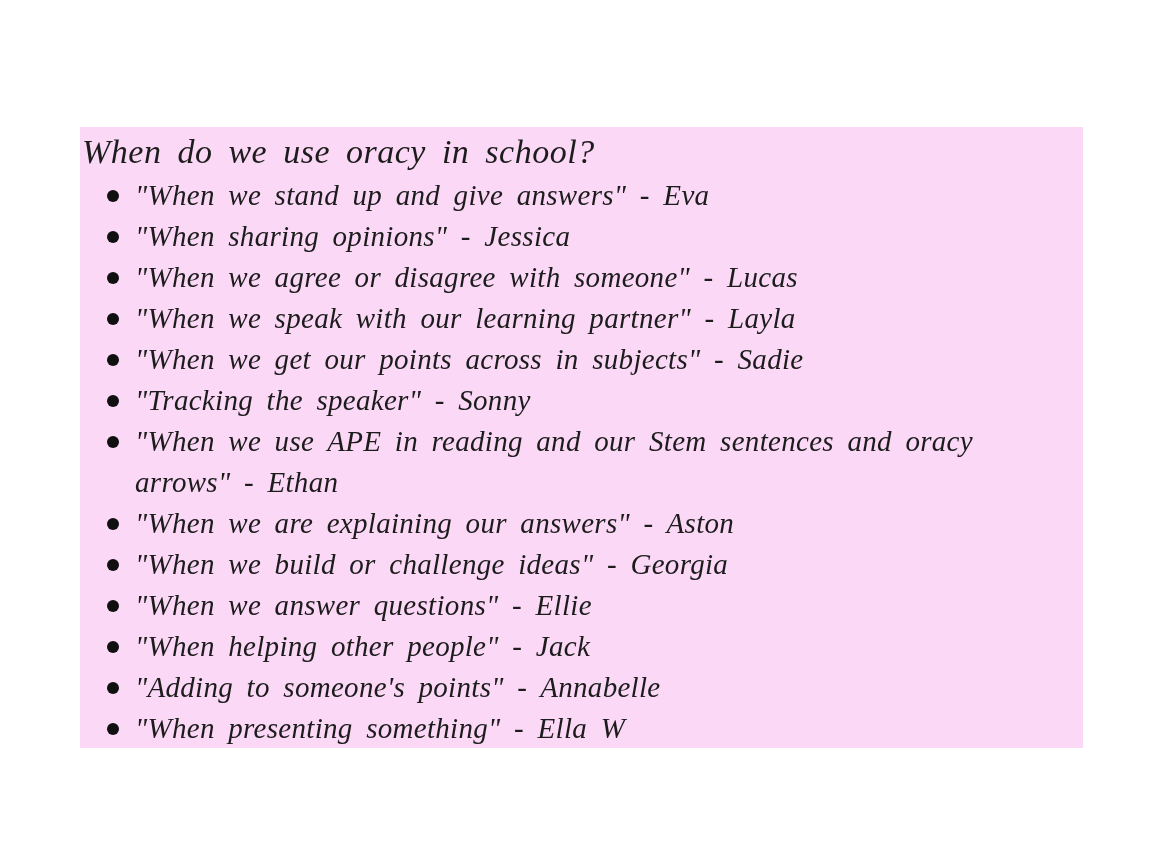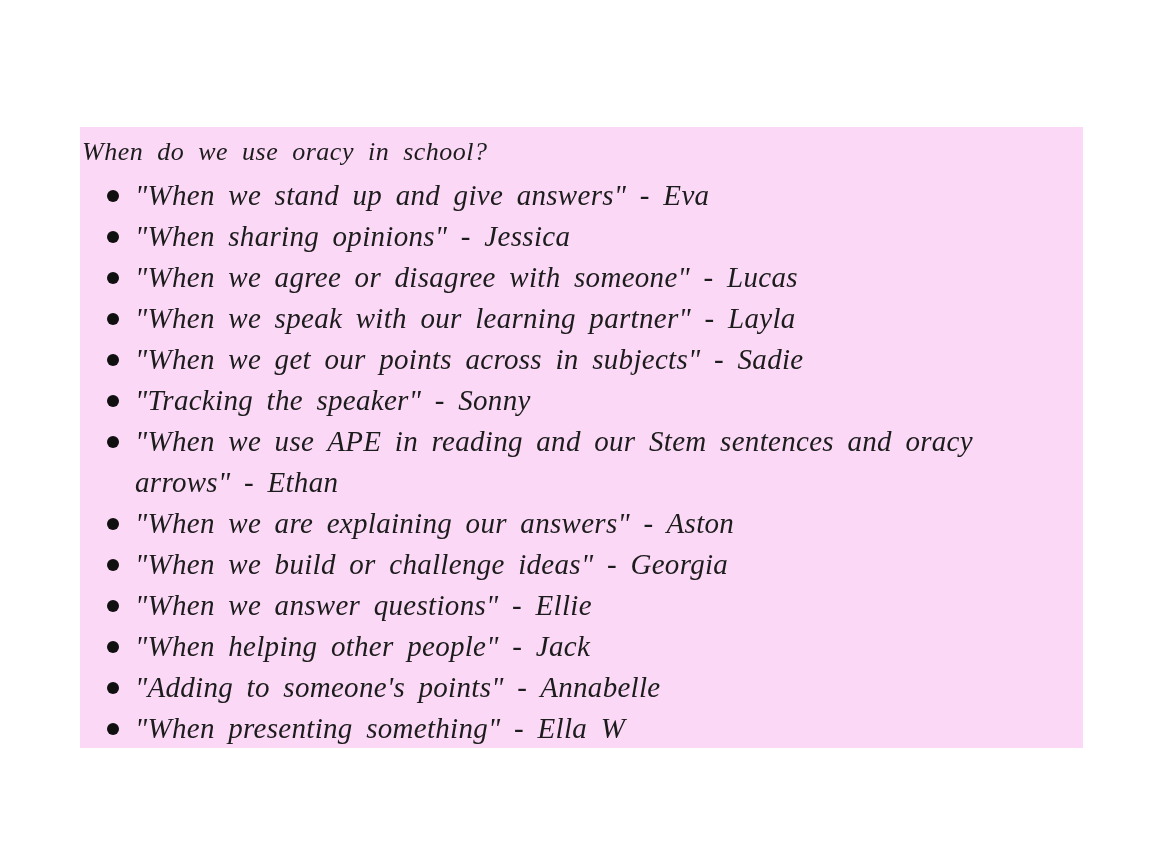--- a/index.html
+++ b/index.html
@@ -26,21 +26,21 @@
     width: 1003px;
     height: 621px;
     background: #fbd8f6;
     color: #1c1c1c;
     font-style: italic;
     overflow: hidden;
     padding: 2px 6px 0 2px;
   }
 
   .panel-title {
-    font-size: 26px;
+    font-size: 34px;
     line-height: 46px;
     letter-spacing: 0.5px;
     word-spacing: 7px;
     white-space: nowrap;
   }
 
   ul.quote-list {
     list-style: none;
     margin: 0;
     padding-left: 23px;

